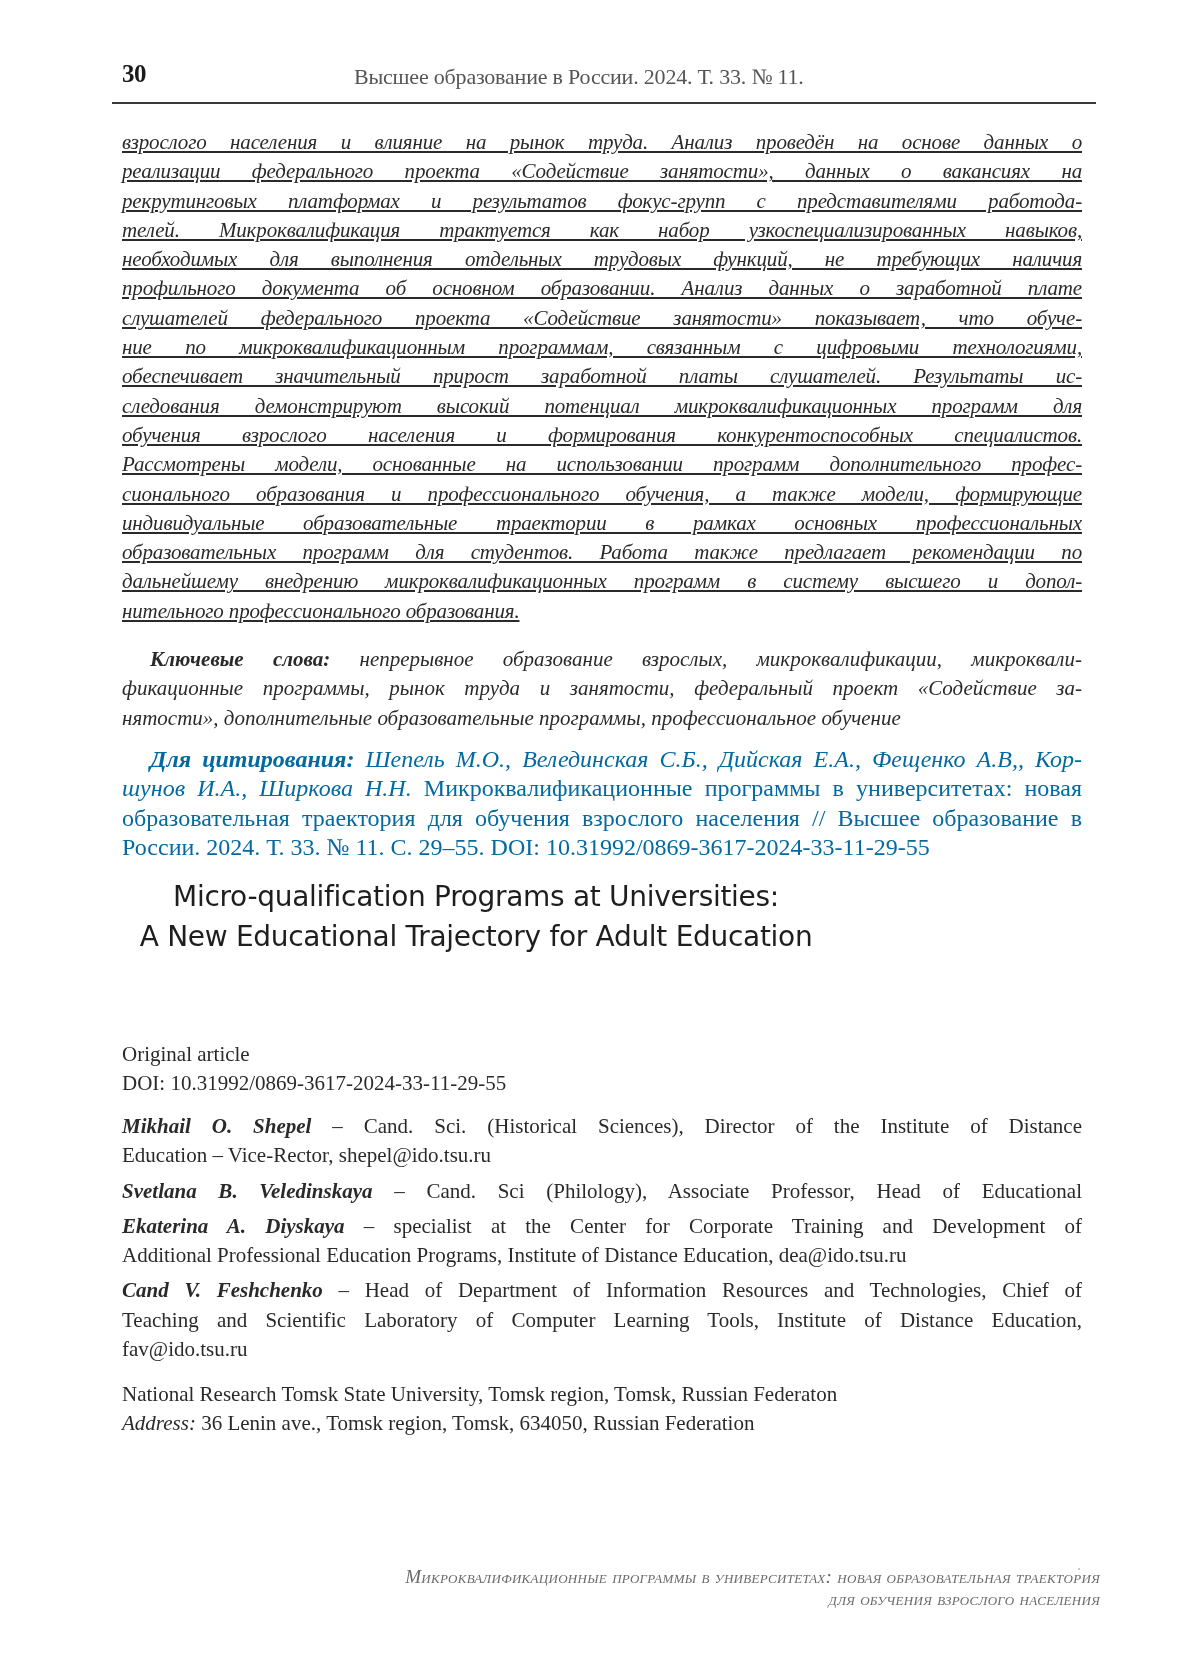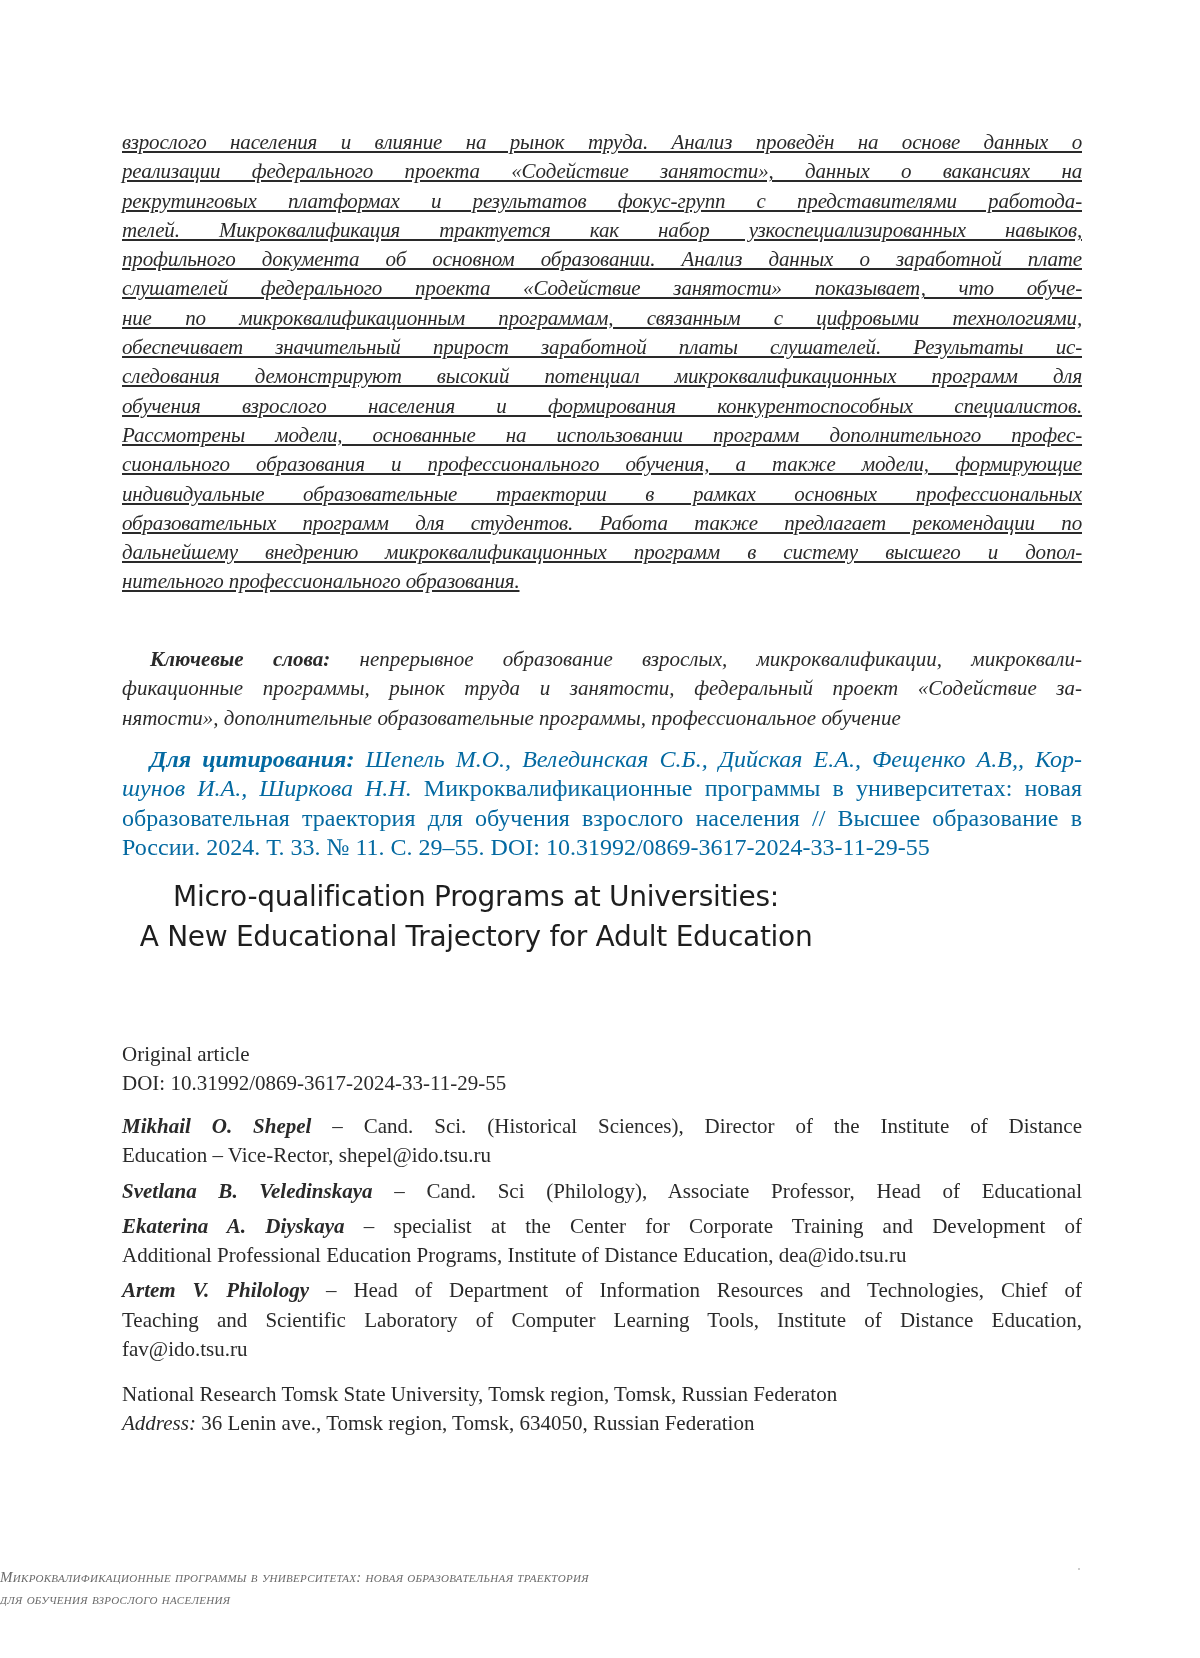--- a/index.html
+++ b/index.html
@@ -149,22 +149,22 @@
       font-size: 21px;
       line-height: 29.3px;
       color: #2a2a2a;
     }
     .affiliation .line { display: block; }
     .footer {
       position: absolute;
       left: 0;
       width: 1100px;
       top: 1566px;
-      text-align: left;
-      font-size: 15px;
+      text-align: right;
+      font-size: 19px;
       line-height: 22px;
       font-style: italic;
       color: #6a6a6a;
       letter-spacing: 0.3px;
     }
     .footer .line { display: block; }
     .footer .sc {
       font-variant: small-caps;
     }
     .footer-mark {
@@ -174,26 +174,31 @@
       width: 2px;
       height: 2px;
       background: #cccccc;
     }
   </style>
 </head>
 <body>
 
 <div class="page">
 
+  <div class="header">
+    <span class="page-number">30</span>
+    <span class="running-head">Высшее образование в России. 2024. Т. 33. № 11.</span>
+  </div>
 
   <div class="body-block abstract">
     <span class="line">взрослого населения и влияние на рынок труда. Анализ проведён на основе данных о</span>
     <span class="line">реализации федерального проекта «Содействие занятости», данных о вакансиях на</span>
     <span class="line">рекрутинговых платформах и результатов фокус-групп с представителями работода-</span>
     <span class="line">телей. Микроквалификация трактуется как набор узкоспециализированных навыков,</span>
+    <span class="line">необходимых для выполнения отдельных трудовых функций, не требующих наличия</span>
     <span class="line">профильного документа об основном образовании. Анализ данных о заработной плате</span>
     <span class="line">слушателей федерального проекта «Содействие занятости» показывает, что обуче-</span>
     <span class="line">ние по микроквалификационным программам, связанным с цифровыми технологиями,</span>
     <span class="line">обеспечивает значительный прирост заработной платы слушателей. Результаты ис-</span>
     <span class="line">следования демонстрируют высокий потенциал микроквалификационных программ для</span>
     <span class="line">обучения взрослого населения и формирования конкурентоспособных специалистов.</span>
     <span class="line">Рассмотрены модели, основанные на использовании программ дополнительного профес-</span>
     <span class="line">сионального образования и профессионального обучения, а также модели, формирующие</span>
     <span class="line">индивидуальные образовательные траектории в рамках основных профессиональных</span>
     <span class="line">образовательных программ для студентов. Работа также предлагает рекомендации по</span>
@@ -230,21 +235,21 @@
       <span class="line last">Education – Vice-Rector, shepel@ido.tsu.ru</span>
     </div>
     <div class="author">
       <span class="line"><span class="author-name">Svetlana B. Veledinskaya</span><span> – Cand. Sci (Philology), Associate Professor, Head of Educational</span></span>
     </div>
     <div class="author">
       <span class="line"><span class="author-name">Ekaterina A. Diyskaya</span><span> – specialist at the Center for Corporate Training and Development of</span></span>
       <span class="line last">Additional Professional Education Programs, Institute of Distance Education, dea@ido.tsu.ru</span>
     </div>
     <div class="author">
-      <span class="line"><span class="author-name">Artem V. Philology</span><span> – Head of Department of Information Resources and Technologies, Chief of</span></span>
+      <span class="line"><span class="author-name">Cand V. Feshchenko</span><span> – Head of Department of Information Resources and Technologies, Chief of</span></span>
       <span class="line">Teaching and Scientific Laboratory of Computer Learning Tools, Institute of Distance Education,</span>
       <span class="line last">fav@ido.tsu.ru</span>
     </div>
   </div>
 
   <div class="body-block affiliation">
     <span class="line">National Research Tomsk State University, Tomsk region, Tomsk, Russian Federaton</span>
     <span class="line"><span class="it">Address:</span><span> 36 Lenin ave., Tomsk region, Tomsk, 634050, Russian Federation</span></span>
   </div>
 

